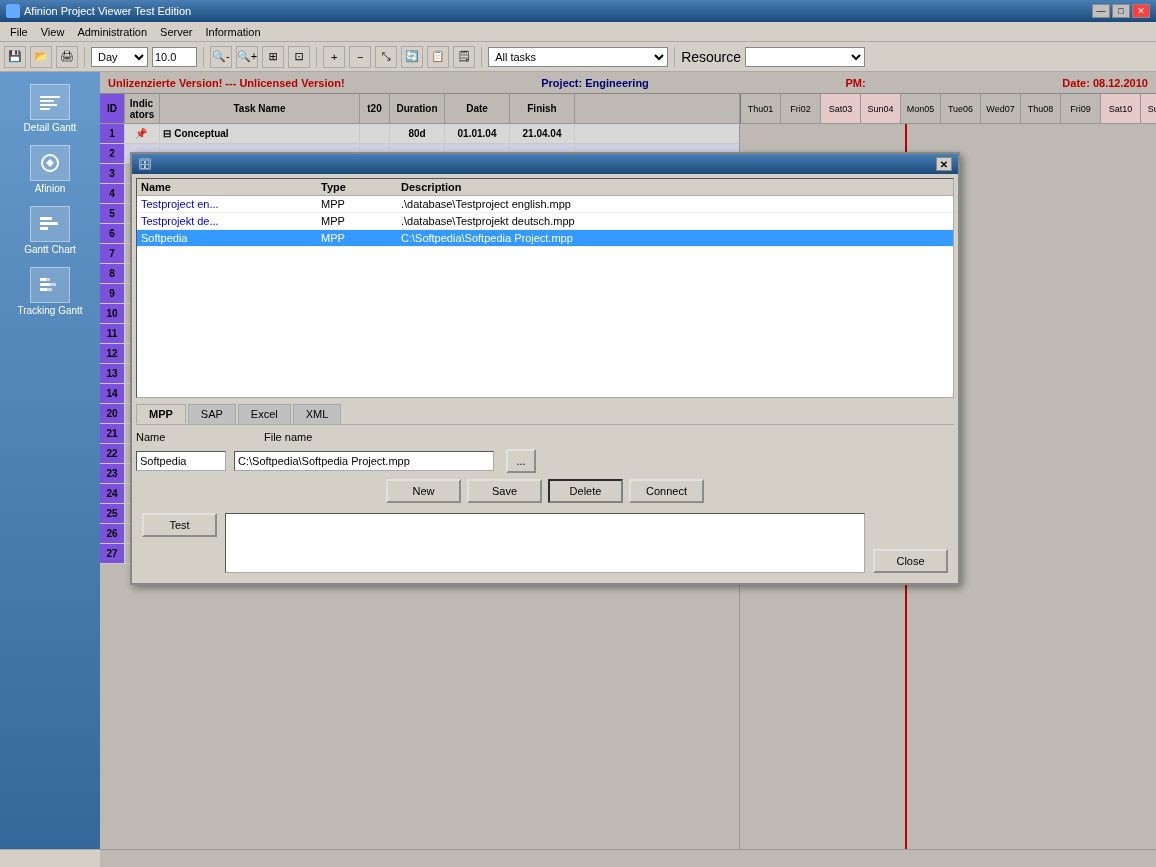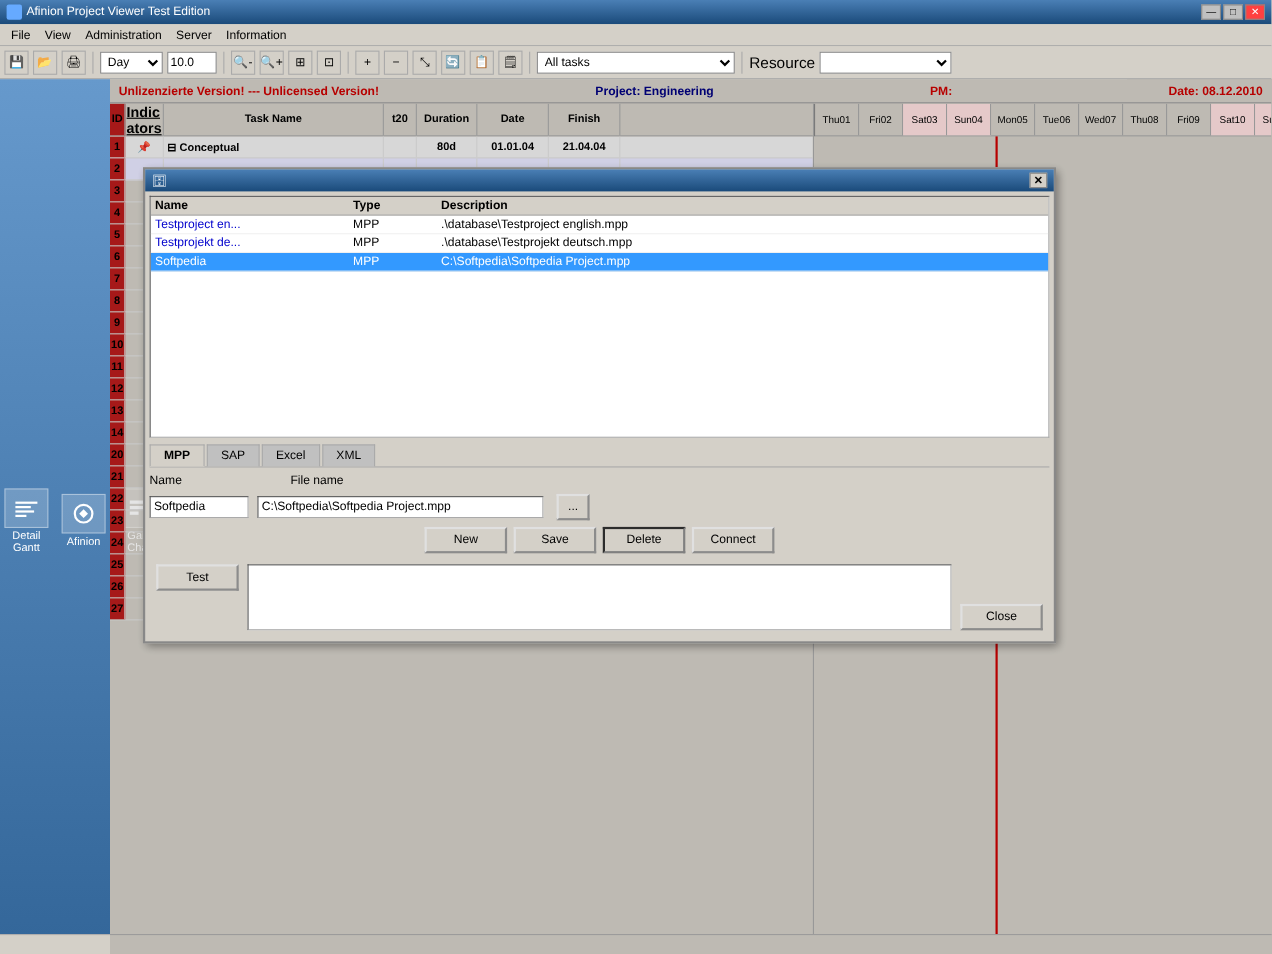--- a/index.html
+++ b/index.html
@@ -64,21 +64,21 @@
     .toolbar-sep { width: 1px; height: 20px; background: #aaa; margin: 0 2px; }
 
     
     .main-layout { display: flex; height: calc(100vh - 72px); }
 
     
     .left-panel {
       width: 100px;
       background: linear-gradient(to bottom, #6699cc, #336699);
       display: flex;
-      flex-direction: row;
+      flex-direction: column;
       align-items: center;
       padding-top: 8px;
       gap: 4px;
     }
     .left-panel-item {
       width: 88px; display: flex; flex-direction: column; align-items: center;
       cursor: pointer; padding: 4px;
       color: white; font-size: 10px; text-align: center;
     }
     .panel-icon {
@@ -123,21 +123,21 @@
     .gantt-rows { overflow-y: auto; }
     .gantt-row {
       display: flex; height: 20px; border-bottom: 1px solid #e0e0e0;
       align-items: center;
     }
     .gantt-cell {
       border-right: 1px solid #e0e0e0; padding: 0 3px;
       font-size: 10px; overflow: hidden; white-space: nowrap;
       height: 100%; display: flex; align-items: center;
     }
-    .row-num { width: 14px; justify-content: center; background: #b91c1c; font-weight: bold; }
+    .row-num { width: 25px; justify-content: center; background: #8b5cf6; font-weight: bold; }
     .row-indicator { width: 35px; justify-content: center; }
     .row-taskname { width: 200px; }
     .row-t20 { width: 30px; justify-content: center; }
     .row-duration { width: 55px; justify-content: center; }
     .row-start { width: 65px; justify-content: center; }
     .row-finish { width: 65px; justify-content: center; }
 
     .task-group { font-weight: bold; background: #f0f0f0; }
     .task-subgroup { font-weight: bold; }
 
@@ -372,21 +372,21 @@
         <span>08.12.2010</span>
       </span>
     </div>
 
     <div class="gantt-container">
 
       <div class="gantt-table">
 
         <div class="gantt-header">
           <div class="gantt-col-header row-num">ID</div>
-          <div class="gantt-col-header row-indicator" style="font-size:13px;text-decoration:underline;">Indic<br>ators</div>
+          <div class="gantt-col-header row-indicator" style="font-size:10px;">Indic<br>ators</div>
           <div class="gantt-col-header row-taskname">Task Name</div>
           <div class="gantt-col-header row-t20">t20</div>
           <div class="gantt-col-header row-duration">Duration</div>
           <div class="gantt-col-header row-start">Date</div>
           <div class="gantt-col-header row-finish">Finish</div>
         </div>
 
         <div class="gantt-rows" style="height: calc(100% - 30px);">
           <div class="gantt-row task-group">
             <div class="gantt-cell row-num">1</div>

